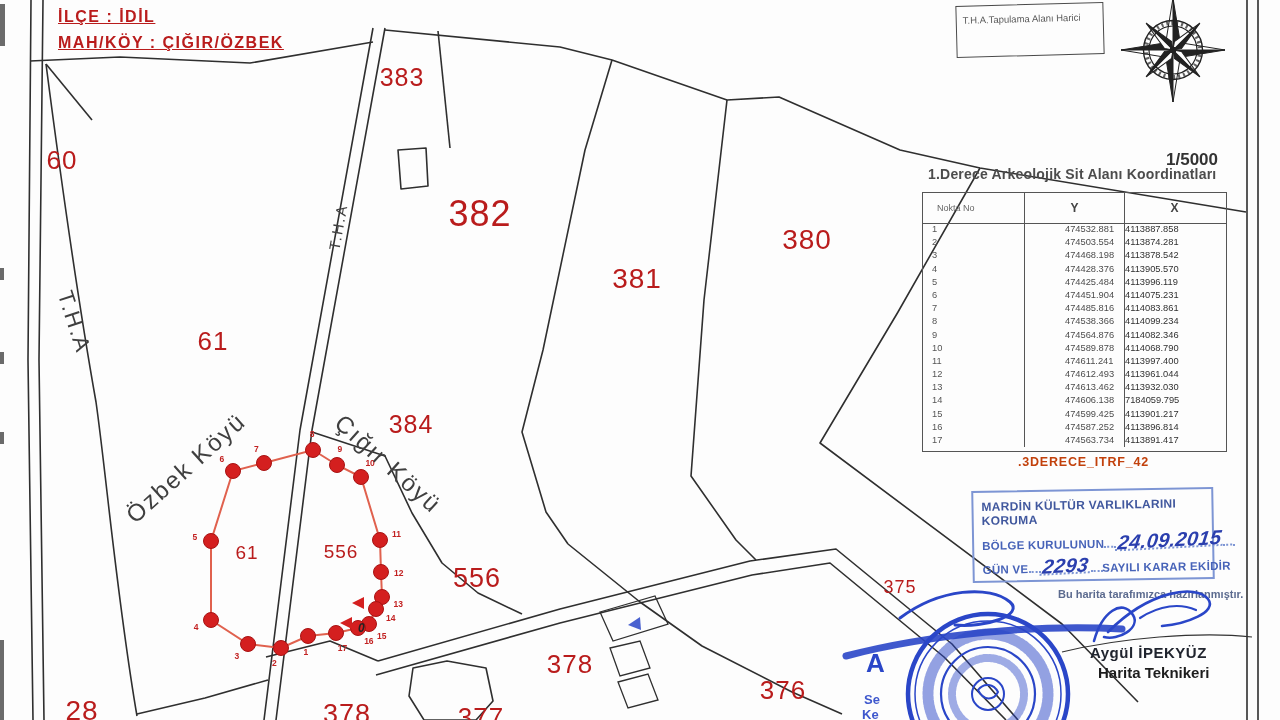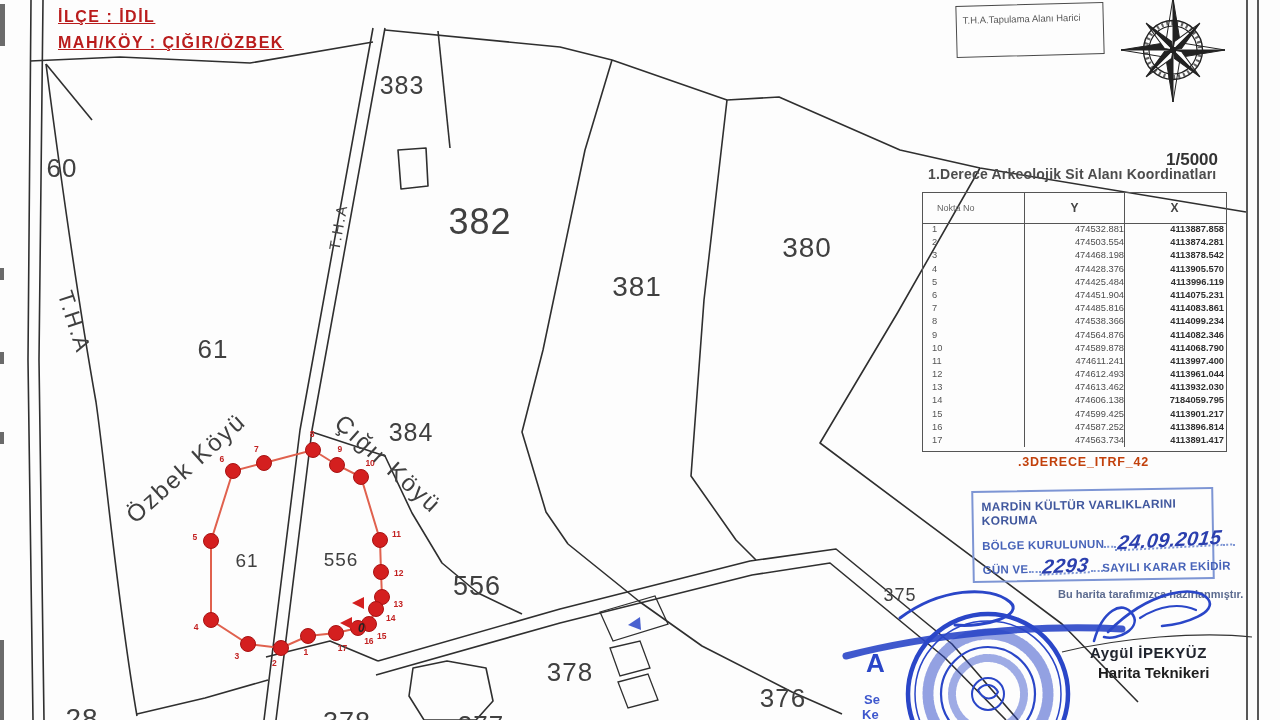--- a/index.html
+++ b/index.html
@@ -20,40 +20,40 @@
   #coord-title{position:absolute;left:928px;top:166px;width:320px;font-size:14px;font-weight:700;color:#4c4c4c;letter-spacing:.2px;}
   #coord-table{position:absolute;left:922px;top:192px;width:305px;height:260px;border:1.4px solid #555;box-sizing:border-box;}
   #coord-table .thead{display:grid;grid-template-columns:101px 100px 100px;height:30px;border-bottom:1.3px solid #555;}
   #coord-table .thead span{display:flex;align-items:center;justify-content:center;font-size:10px;color:#666;}
   #coord-table .thead .c1{font-size:9px;justify-content:flex-start;padding-left:14px;}
   #coord-table .thead .c2,#coord-table .thead .c3{font-weight:700;font-size:12px;color:#444;border-left:1.2px solid #555;}
   #coord-rows{position:absolute;top:30px;left:0;right:0;bottom:0;}
   .trow{display:grid;grid-template-columns:101px 100px 100px;height:13.2px;}
   .trow span{font-size:9.3px;line-height:13px;color:#4c4c4c;}
   .trow .rn{padding-left:9px;color:#555;}
-  .trow .ry{text-align:right;}
-  .trow .rx{text-align:right;font-weight:700;color:#303030;border-left:1.2px solid #555;}
+  .trow .ry{text-align:left;padding-left:40px;}
+  .trow .rx{text-align:left;font-weight:400;color:#303030;border-left:1.2px solid #555;}
   .trow .ry{border-left:1.2px solid #555;}
   #coord-footer{position:absolute;left:1018px;top:455px;font-size:12.5px;font-weight:700;color:#c2410c;letter-spacing:.8px;}
 
   
   #approval-box{position:absolute;left:972px;top:489px;width:242px;height:92px;border:2px solid #7d95d4;
                 transform:rotate(-1deg);box-sizing:border-box;padding:7px 6px 0 8px;}
   .ap-l1{font-size:12px;font-weight:700;color:#41589e;letter-spacing:.3px;}
   .ap-l2,.ap-l3{font-size:11.5px;font-weight:700;color:#4763b8;margin-top:8px;letter-spacing:.3px;white-space:nowrap;}
   .sp{display:inline-block;width:12px;border-bottom:2px dotted #7d95d4;height:8px;}
   .hand{display:inline-block;font-style:italic;font-weight:700;font-size:20px;color:#2b3fae;
         transform:skewX(-10deg) rotate(-2deg);border-bottom:2px dotted #7d95d4;line-height:14px;padding:0 2px;}
 
   #prep-note{position:absolute;left:1058px;top:588px;font-size:11px;font-weight:700;color:#5c6b8f;}
   #sig-name{position:absolute;left:1090px;top:644px;font-size:15px;font-weight:700;color:#20242e;letter-spacing:.5px;}
   #sig-title{position:absolute;left:1098px;top:664px;font-size:15px;font-weight:700;color:#1d1d1d;}
 
   
-  .plabel{position:absolute;transform:translate(-50%,-50%);font-weight:400;color:#404040;letter-spacing:1px;white-space:nowrap;margin-top:8px;}
+  .plabel{position:absolute;transform:translate(-50%,-50%);font-weight:400;color:#b91c1c;letter-spacing:1px;white-space:nowrap;}
   .place{position:absolute;transform-origin:center;font-weight:400;color:#3f3f3f;white-space:nowrap;letter-spacing:2px;}
 
   
   .mline{stroke:var(--map-line,#2f2f2f);stroke-width:1.6;fill:none;stroke-linejoin:round;}
   .mline2{stroke:var(--map-line,#2f2f2f);stroke-width:1.3;fill:none;}
   .site-poly{fill:none;stroke:var(--site-line,#e0614e);stroke-width:2;}
   .site-dot{fill:var(--site-red,#d41f1f);stroke:#a81313;stroke-width:1;}
   .site-num{font-family:"Liberation Sans",sans-serif;font-size:8.5px;font-weight:700;fill:#c22222;}
   .ink{stroke:var(--ink-blue,#2a46c8);fill:none;stroke-linecap:round;}
 </style>

